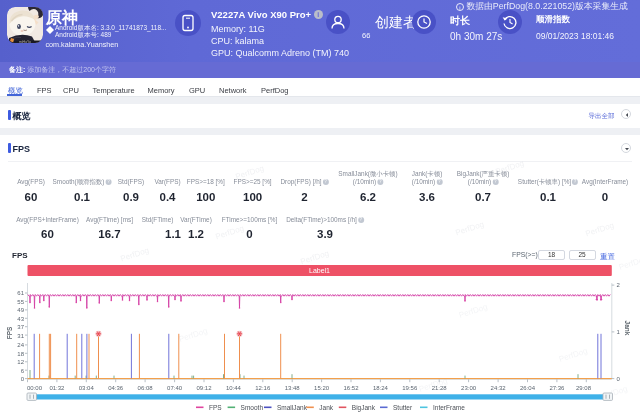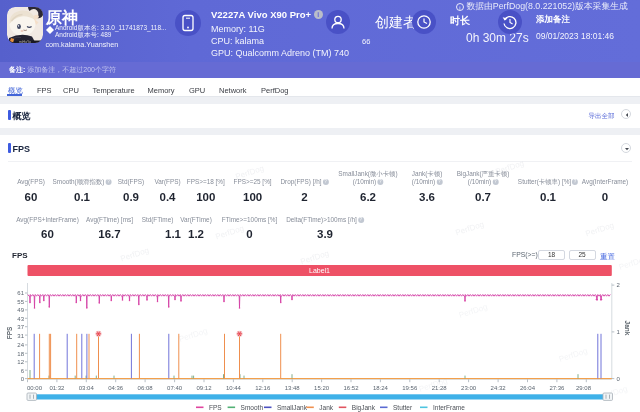--- a/index.html
+++ b/index.html
@@ -64,35 +64,35 @@
 <div style="position:absolute;left:211px;top:9px;color:#fff;font-size:9.5px;font-weight:bold">V2227A Vivo X90 Pro+ <span style="display:inline-block;width:9px;height:9px;border-radius:50%;background:#b9bdc9;color:#666bd6;font-size:7px;font-weight:bold;text-align:center;line-height:9px;vertical-align:1px">i</span></div>
 <div style="position:absolute;left:211px;top:24px;color:rgba(255,255,255,0.92);font-size:9px">Memory: 11G</div>
 <div style="position:absolute;left:211px;top:36px;color:rgba(255,255,255,0.92);font-size:9px">CPU: kalama</div>
 <div style="position:absolute;left:211px;top:47.5px;color:rgba(255,255,255,0.92);font-size:9px">GPU: Qualcomm Adreno (TM) 740</div>
 <svg width="24" height="24" viewBox="0 0 24 24" style="position:absolute;left:326px;top:10px">
     <circle cx="12" cy="12" r="12" fill="#4951c6"></circle>
     <circle cx="12" cy="9.5" r="3.2" fill="none" stroke="#fff" stroke-width="1.3"></circle>
     <path d="M6 18.5 q0-5 6-5 q6 0 6 5" fill="none" stroke="#fff" stroke-width="1.3"></path>
   </svg>
 <div style="position:absolute;left:375px;top:14px;color:#fff;font-size:14px;font-weight:normal">创建者</div>
-<div style="position:absolute;left:362px;top:37px;color:rgba(255,255,255,0.92);font-size:7.5px">66</div>
+<div style="position:absolute;left:362px;top:31px;color:rgba(255,255,255,0.92);font-size:7.5px">66</div>
 <svg width="24" height="24" viewBox="0 0 24 24" style="position:absolute;left:412px;top:10px">
     <circle cx="12" cy="12" r="12" fill="#4951c6"></circle>
     <circle cx="12" cy="12" r="6.2" fill="none" stroke="#fff" stroke-width="1.3"></circle>
     <path d="M12 8.5 V12 L15 13.5" fill="none" stroke="#fff" stroke-width="1.2"></path>
   </svg>
 <div style="position:absolute;left:450px;top:14px;color:#fff;font-size:10px;font-weight:bold">时长</div>
-<div style="position:absolute;left:466px;top:31px;color:rgba(255,255,255,0.92);font-size:12px">0h 30m 27s</div>
+<div style="position:absolute;left:450px;top:31px;color:rgba(255,255,255,0.92);font-size:10px">0h 30m 27s</div>
 <svg width="24" height="24" viewBox="0 0 24 24" style="position:absolute;left:498px;top:10px">
     <circle cx="12" cy="12" r="12" fill="#4951c6"></circle>
     <path d="M6.5 10 A6 6 0 1 1 6 13.5" fill="none" stroke="#fff" stroke-width="1.3"></path>
     <path d="M4.6 7.2 L6.6 10.4 L9.6 8.4 Z" fill="#fff"></path>
     <path d="M12 9 V12.5 L14.6 14" fill="none" stroke="#fff" stroke-width="1.1"></path>
   </svg>
-<div style="position:absolute;left:536px;top:14px;color:#fff;font-size:8.5px;font-weight:bold">添加备注</div>
+<div style="position:absolute;left:536px;top:14px;color:#fff;font-size:8.5px;font-weight:bold">顺滑指数</div>
 <div style="position:absolute;left:536px;top:30.5px;color:rgba(255,255,255,0.92);font-size:8.5px">09/01/2023 18:01:46</div>
 <div style="position:absolute;left:456px;top:1px;color:rgba(255,255,255,0.85);font-size:8.8px"><span style="display:inline-block;width:8px;height:8px;border:0.5px solid rgba(255,255,255,0.85);border-radius:50%;font-size:6px;text-align:center;line-height:8px;vertical-align:-1px">i</span> 数据由PerfDog(8.0.221052)版本采集生成</div>
 <div class="remark"><b>备注:</b> 添加备注，不超过200个字符</div>
 <div class="tabs">
     <span class="tab first" style="left:8px">概览</span>
     <span style="position:absolute;left:7px;top:16.2px;width:15px;height:1.6px;background:#4265d8"></span>
     <span class="tab" style="left:37px">FPS</span>
     <span class="tab" style="left:63px">CPU</span>
     <span class="tab" style="left:92.5px">Temperature</span>
     <span class="tab" style="left:147.5px">Memory</span>

